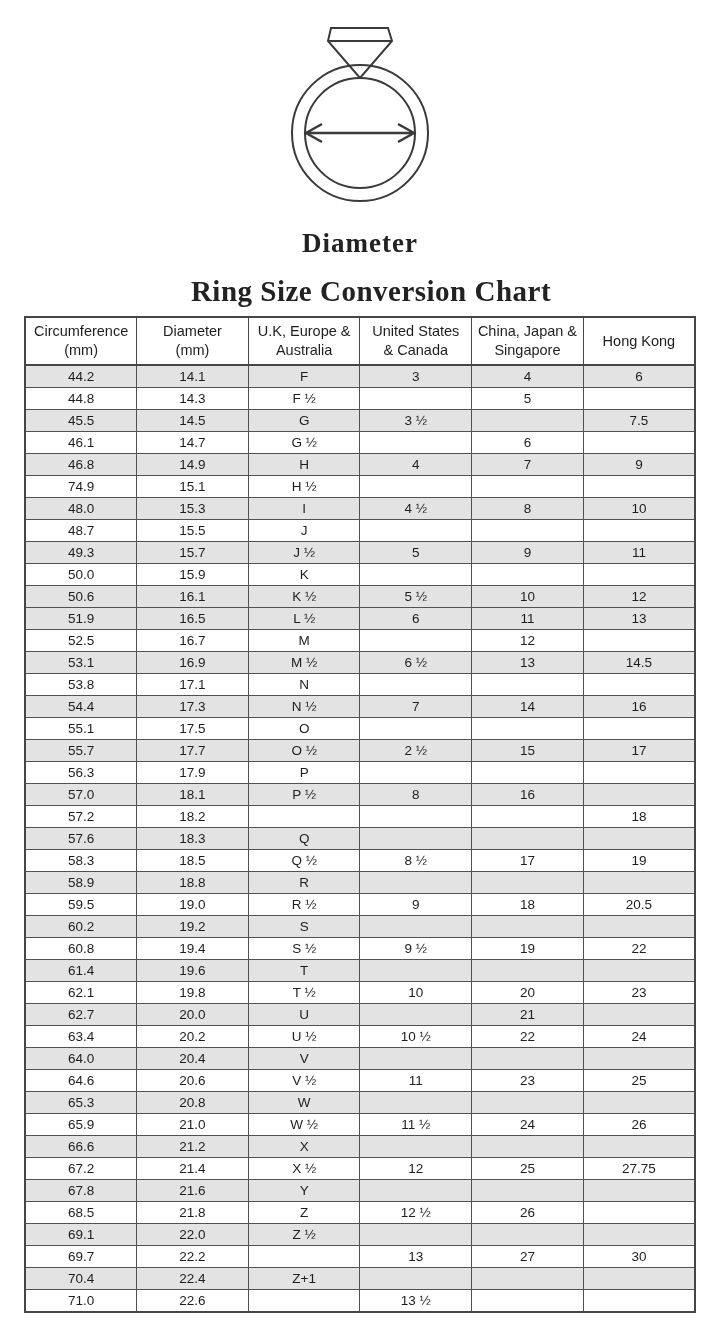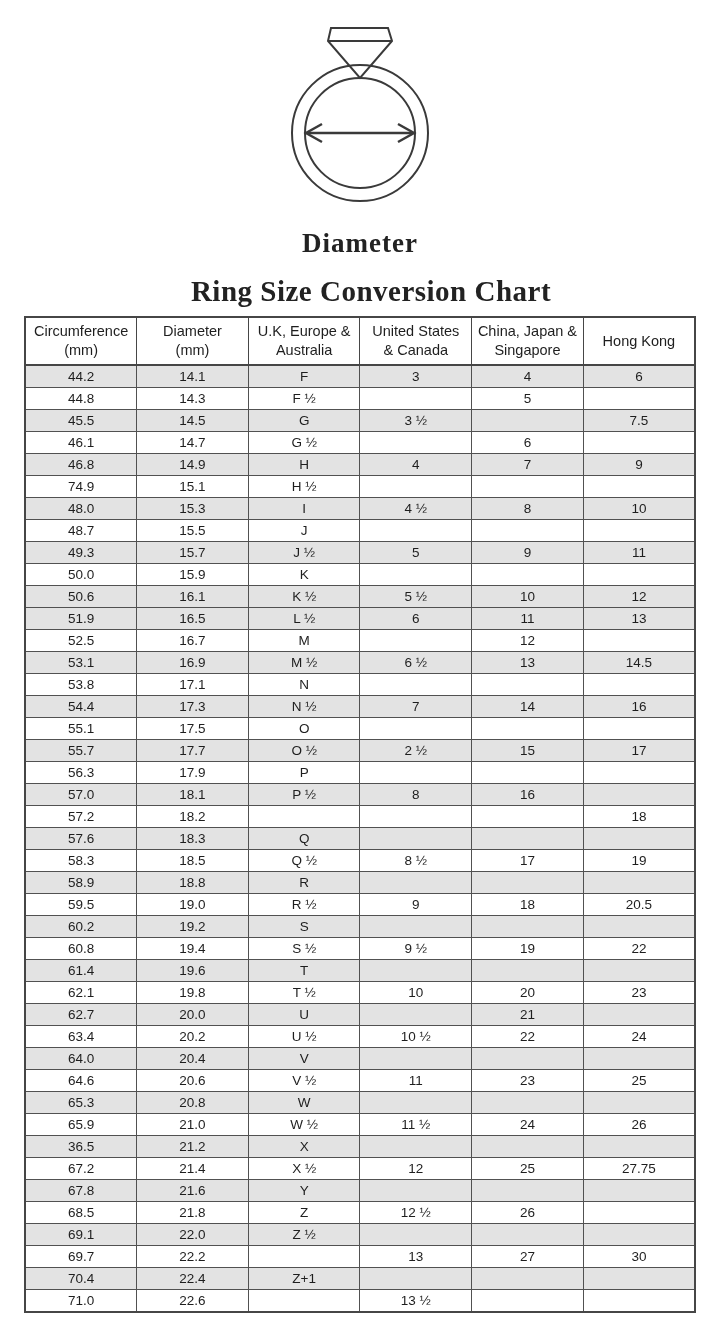--- a/index.html
+++ b/index.html
@@ -394,21 +394,21 @@
       </tr>
       <tr>
         <td>65.9</td>
         <td>21.0</td>
         <td>W ½</td>
         <td>11 ½</td>
         <td>24</td>
         <td>26</td>
       </tr>
       <tr class="shaded">
-        <td>36.5</td>
+        <td>66.6</td>
         <td>21.2</td>
         <td>X</td>
         <td></td>
         <td></td>
         <td></td>
       </tr>
       <tr>
         <td>67.2</td>
         <td>21.4</td>
         <td>X ½</td>

